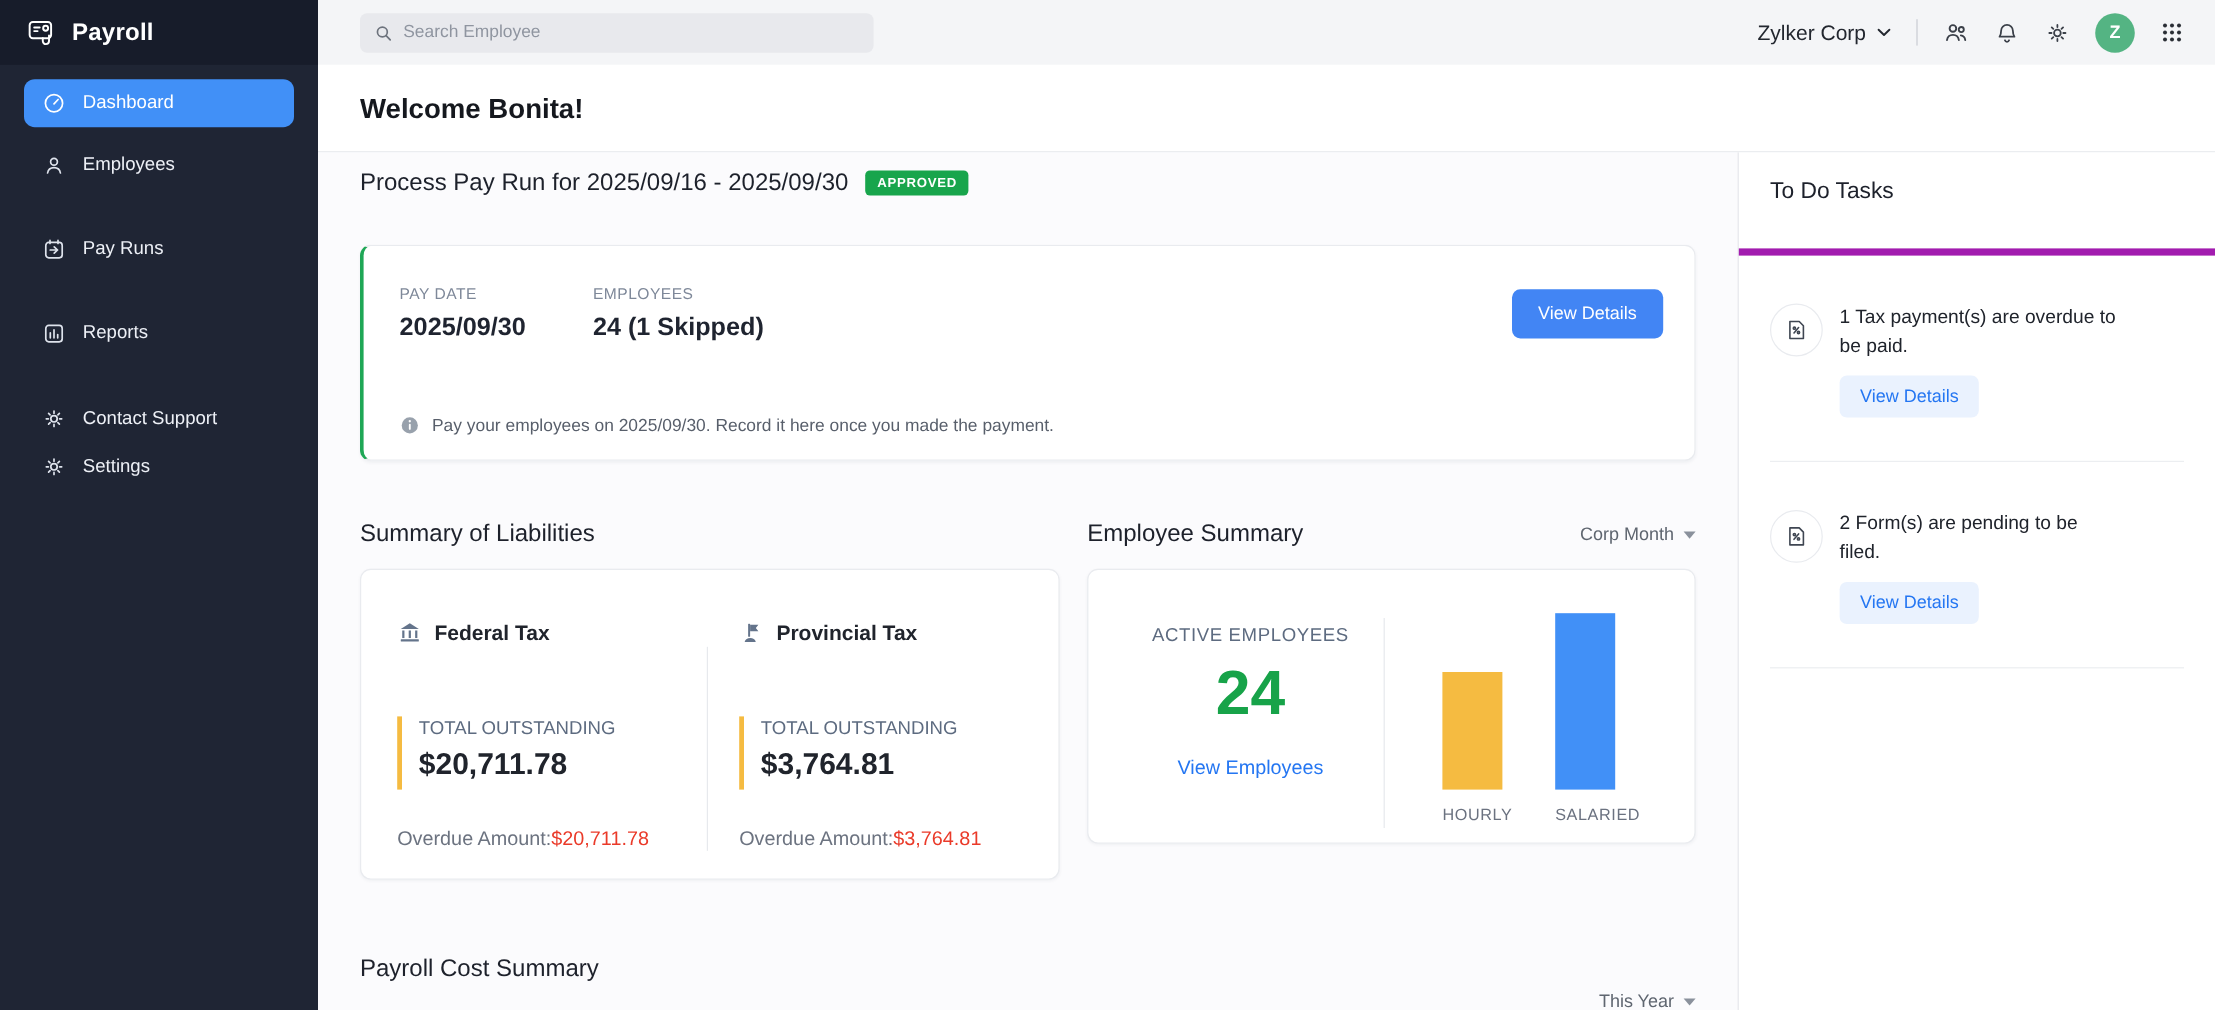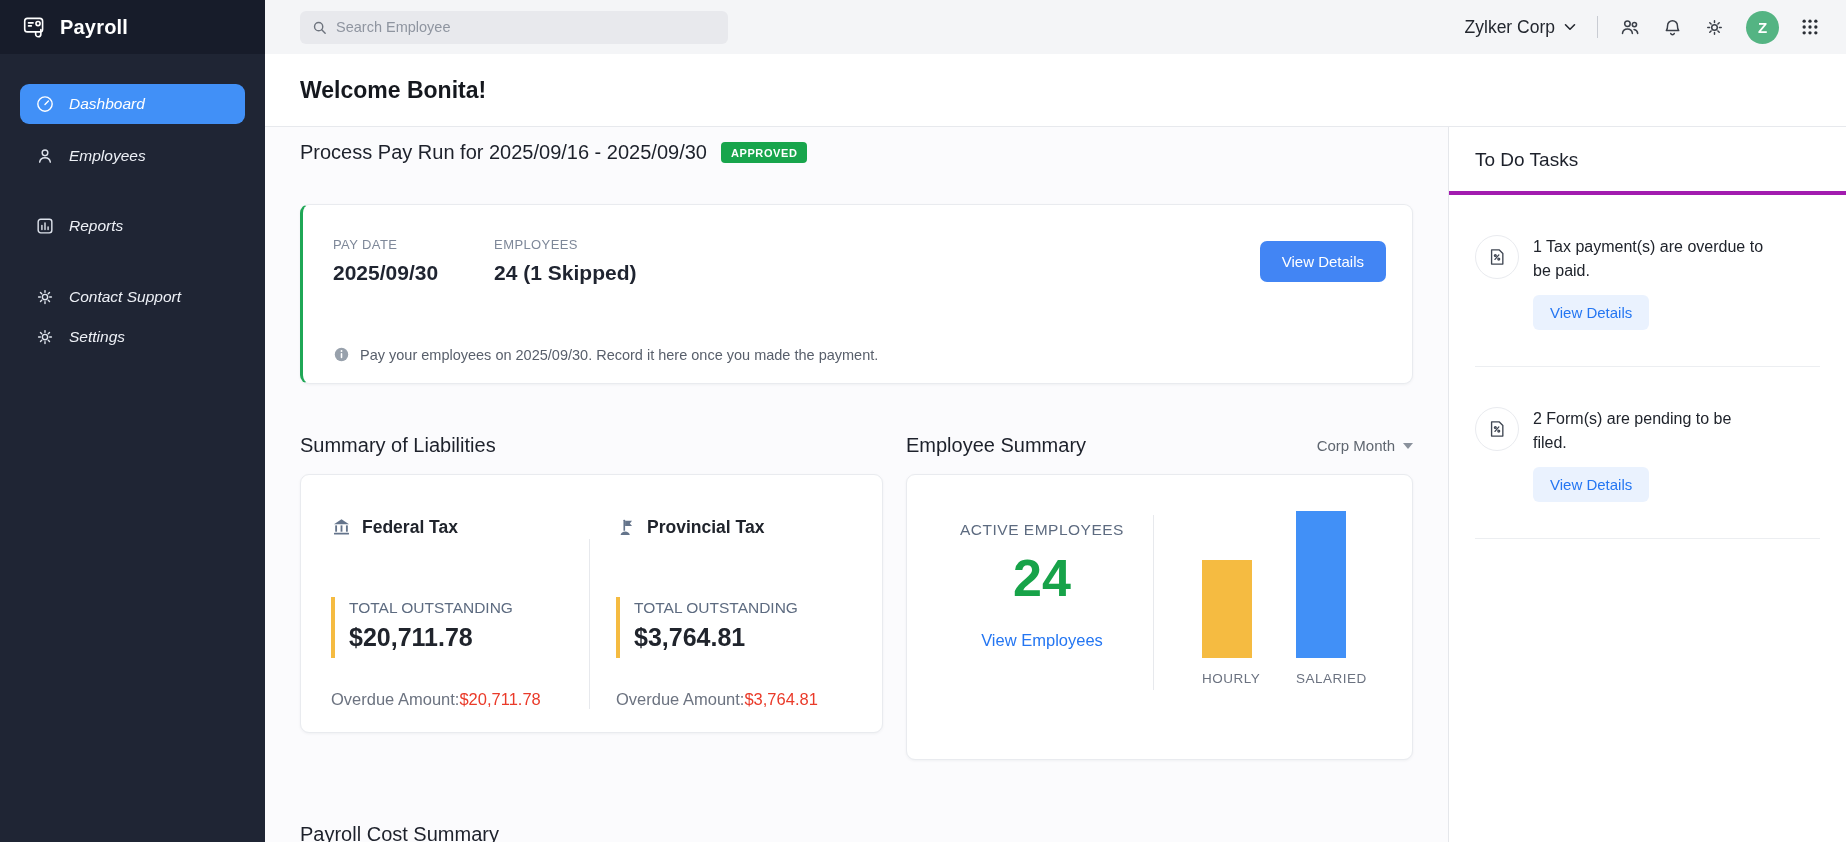--- a/index.html
+++ b/index.html
@@ -4,21 +4,21 @@
 <style>
   * { margin:0; padding:0; box-sizing:border-box; }
   html,body { width:1846px; height:842px; overflow:hidden; }
   body { font-family:"Liberation Sans","DejaVu Sans",sans-serif; background:#FBFBFD; color:#20242C; }
   .viewport { width:1846px; height:842px; display:flex; overflow:hidden; }
 
   
   .sidebar { width:265px; flex:0 0 265px; background:#1F2534; color:#EAEDF3; display:flex; flex-direction:column; }
   .logo-row { height:54px; flex:0 0 54px; background:#171C2A; display:flex; align-items:center; gap:12px; padding-left:22px; }
   .logo-row .logo-text { font-size:20px; font-weight:700; color:#FFFFFF; letter-spacing:.2px; }
-  .nav { list-style:none; margin-top:30px;font-style:italic; }
+  .nav { list-style:none; margin-top:12px; }
   .nav-item { height:40px; margin:0 20px; padding:0 15px; border-radius:9px; display:flex; align-items:center; gap:14px; font-size:15.5px; color:#EDF0F6; cursor:pointer; }
   .nav-item.active { background:#4190F7; color:#FFFFFF; }
   .nav-item svg { flex:0 0 auto; }
   .mb12{margin-bottom:12px;} .mb30{margin-bottom:30px;} .mb13{margin-bottom:13px;} .mb31{margin-bottom:31px;}
   .chev-right { margin-left:auto; width:0; height:0; border-top:4.5px solid transparent; border-bottom:4.5px solid transparent; border-left:6px solid #E3E7EF; }
 
   
   .right-col { flex:1 1 auto; display:flex; flex-direction:column; min-width:0; }
 
   .topbar { height:54px; flex:0 0 54px; background:#F4F5F7; display:flex; align-items:center; padding:0 26px 0 35px; }
@@ -64,38 +64,38 @@
   .liab-card { margin-top:17px; height:259px; padding:42px 28px 0 30px; display:flex; }
   .tax-col { flex:1 1 0; }
   .tax-header { display:flex; align-items:center; gap:10px; font-size:17.5px; font-weight:700; color:#20242C; }
   .tax-block { margin-top:59px; border-left:4px solid #F5BB41; padding:2px 0 6px 14px; }
   .outstanding-label { font-size:15.5px; color:#5D6B80; }
   .outstanding-amount { font-size:25px; font-weight:700; color:#20242C; margin-top:6px; }
   .overdue-row { margin-top:32px; font-size:16.5px; color:#6C7380; }
   .overdue-amount { color:#EA3A29; }
   .v-divider { width:1px; background:#E7E9ED; height:170px; margin:22px 26px 0 20px; }
 
-  .emp-card { margin-top:17px; height:286px; padding:34px 24px 0 24px; display:flex; }
+  .emp-card { margin-top:17px; height:229px; padding:34px 24px 0 24px; display:flex; }
   .emp-left { flex:1 1 auto; display:flex; flex-direction:column; align-items:center; text-align:center; padding-top:12px; }
   .active-label { font-size:15.5px; color:#5D6B80; letter-spacing:.5px; }
   .active-count { font-size:52px; line-height:54px; font-weight:700; color:#17A349; margin-top:12px; }
   .view-link { font-size:16.5px; color:#2476F2; font-weight:500; margin-top:26px; cursor:pointer; text-decoration:none; }
   .emp-divider { width:1px; background:#E7E9ED; height:175px; margin:6px 6px 0 0; }
   .chart-area { width:228px; flex:0 0 228px; display:flex; flex-direction:column; align-items:center; }
   .chart-plot { height:149px; display:flex; align-items:flex-end; gap:44px; }
   .bar { width:50px; }
   .chart-cats { display:flex; gap:44px; margin-top:13px; }
   .cat-label { width:50px; text-align:center; font-size:13.5px; color:#6B7280; letter-spacing:.5px; }
 
   .cost-row { margin-top:63px; display:flex; justify-content:space-between; align-items:flex-start; }
   .cost-period { position:relative; top:30px; }
 
   
   .todo { width:398px; flex:0 0 398px; background:#fff; border-left:1px solid #E5E7EB; display:flex; flex-direction:column; }
-  .todo-header { padding:22px 26px 20px; font-size:19px; font-weight:500; color:#1D212B; border-bottom:4px solid #a21caf; }
+  .todo-header { padding:22px 26px 36px; font-size:19px; font-weight:500; color:#1D212B; border-bottom:6px solid #a21caf; }
   .todo-body { padding:0 26px; }
   .task { padding-top:40px; }
   .task-row { display:flex; gap:14px; }
   .task-icon-circle { width:44px; height:44px; flex:0 0 44px; border:1px solid #E9EBEF; border-radius:50%; display:flex; align-items:center; justify-content:center; color:#3F4652; }
   .task-text { width:232px; font-size:16px; line-height:24px; color:#20242C; }
   .pill-btn { margin:12px 0 0 58px; display:inline-block; background:#EAF2FE; color:#2476F2; font-size:15px; font-weight:500; padding:9px 17px; border-radius:6px; border:none; font-family:inherit; cursor:pointer; }
   .task-divider { height:1px; background:#ECEEF1; margin-top:36px; }
 
   svg { display:block; }
 </style>
@@ -128,20 +128,30 @@
         <span>Dashboard</span>
       </li>
       <li class="nav-item mb30">
         <span>
           <svg width="20" height="20" viewBox="0 0 24 24" fill="none" stroke="#DEE3EC" stroke-width="1.7" stroke-linecap="round">
             <circle cx="12" cy="8.2" r="3.4"></circle>
               <path d="M5.6 19.4c.5-3.4 3.1-5.3 6.4-5.3s5.9 1.9 6.4 5.3"></path>
           </svg>
         </span>
         <span>Employees</span>
+      </li>
+      <li class="nav-item mb30">
+        <span>
+          <svg width="20" height="20" viewBox="0 0 24 24" fill="none" stroke="#DEE3EC" stroke-width="1.7" stroke-linecap="round" stroke-linejoin="round">
+            <rect x="3.8" y="4.8" width="16.4" height="15.4" rx="3"></rect>
+            <path d="M8 2.8v3M16 2.8v3"></path>
+            <path d="M8.2 12.4h6.8M12.2 9.2l3.4 3.2-3.4 3.2"></path>
+          </svg>
+        </span>
+        <span>Pay Runs</span>
       </li>
       <li class="nav-item mb31">
         <span>
           <svg width="20" height="20" viewBox="0 0 24 24" fill="none" stroke="#DEE3EC" stroke-width="1.7" stroke-linecap="round" stroke-linejoin="round">
             <rect x="3.8" y="3.8" width="16.4" height="16.4" rx="3"></rect>
             <path d="M8.3 16.2v-5M12 16.2V8.2M15.7 16.2v-3.2"></path>
           </svg>
         </span>
         <span>Reports</span>
       </li>

